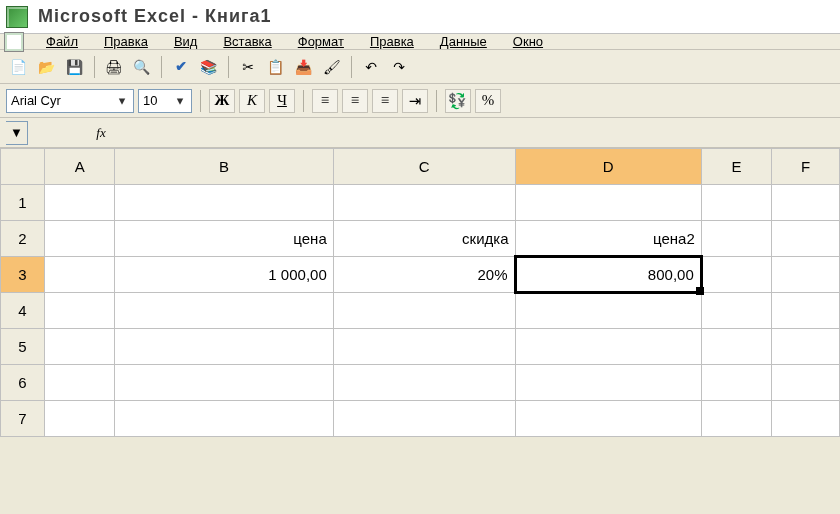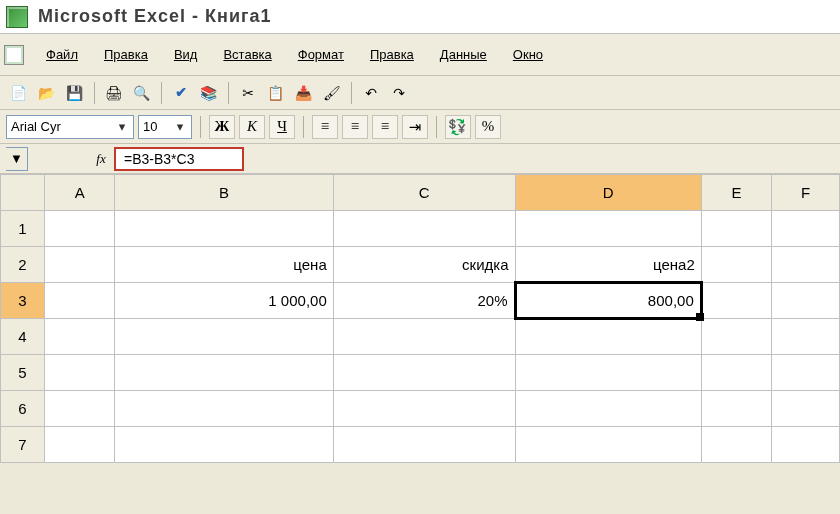--- a/index.html
+++ b/index.html
@@ -25,21 +25,21 @@
     width: 22px; height: 22px;
     background: linear-gradient(135deg,#3a8f3a 0%, #6bc96b 100%);
     border: 1px solid #2e6b2e;
     margin-right: 10px;
     box-shadow: inset 2px 2px 0 #fff6;
   }
   .title-text { font-size: 18px; font-weight: bold; color:#404040; letter-spacing:1px;}
   .menubar {
     display: flex;
     align-items: center;
-    height: 42px;
+    height: 16px;
     background: #efecde;
     border-bottom: 1px solid #c5c2b8;
     padding: 0 4px;
     gap: 10px;
   }
   .menu-leading-icon {
     width: 20px; height: 20px;
     background: #fff;
     border: 1px solid #888;
     box-shadow: inset 0 0 0 2px #3a8f3a44;
@@ -237,23 +237,20 @@
   <div class="fbtn">≡</div>
   <div class="fbtn">⇥</div>
   <div class="sep"></div>
   <div class="fbtn">💱</div>
   <div class="fbtn">%</div>
 </div>
 
 <div class="namebox-row">
   <div class="nb-dd">▼</div>
   <div class="fx-label">fx</div>
-  <div class="formula-input">
-    <span>=B3-B3*C3</span>
-  </div>
 </div>
 
 <table class="sheet">
   <tbody>
       <tr>
     <th class="corner"></th>
     <th>A</th>
     <th>B</th>
     <th>C</th>
     <th class="active-col">D</th>

